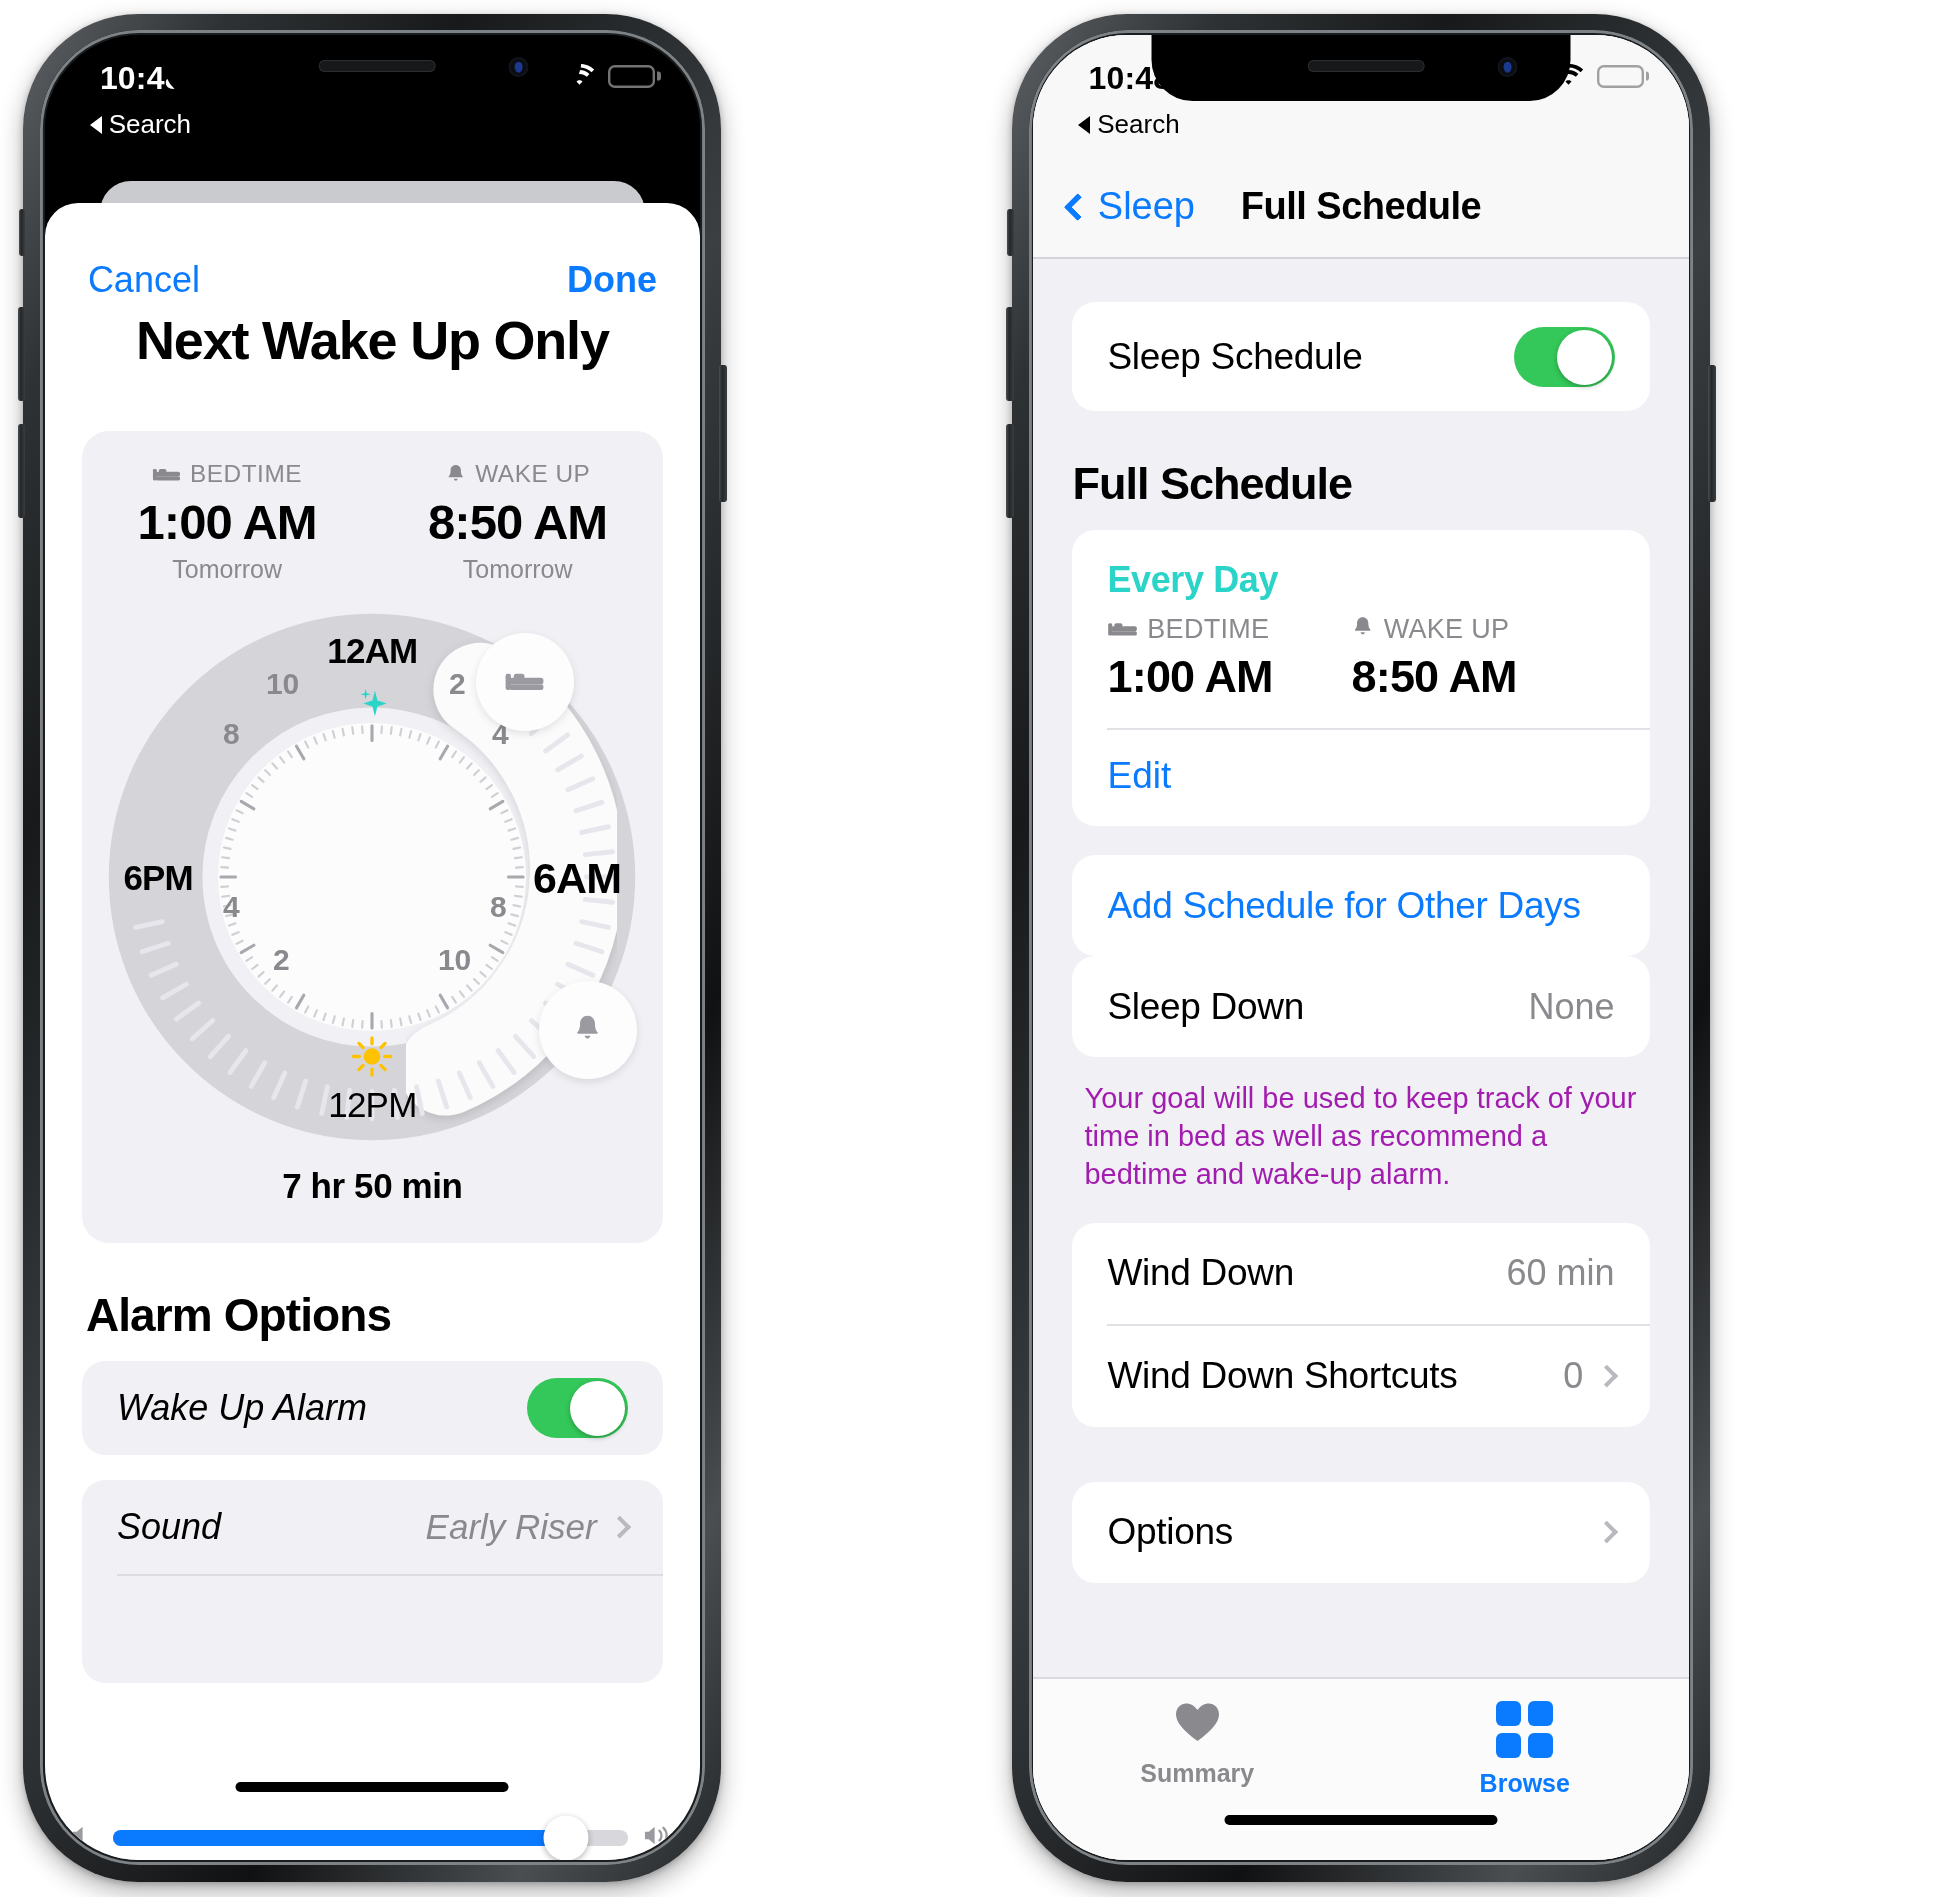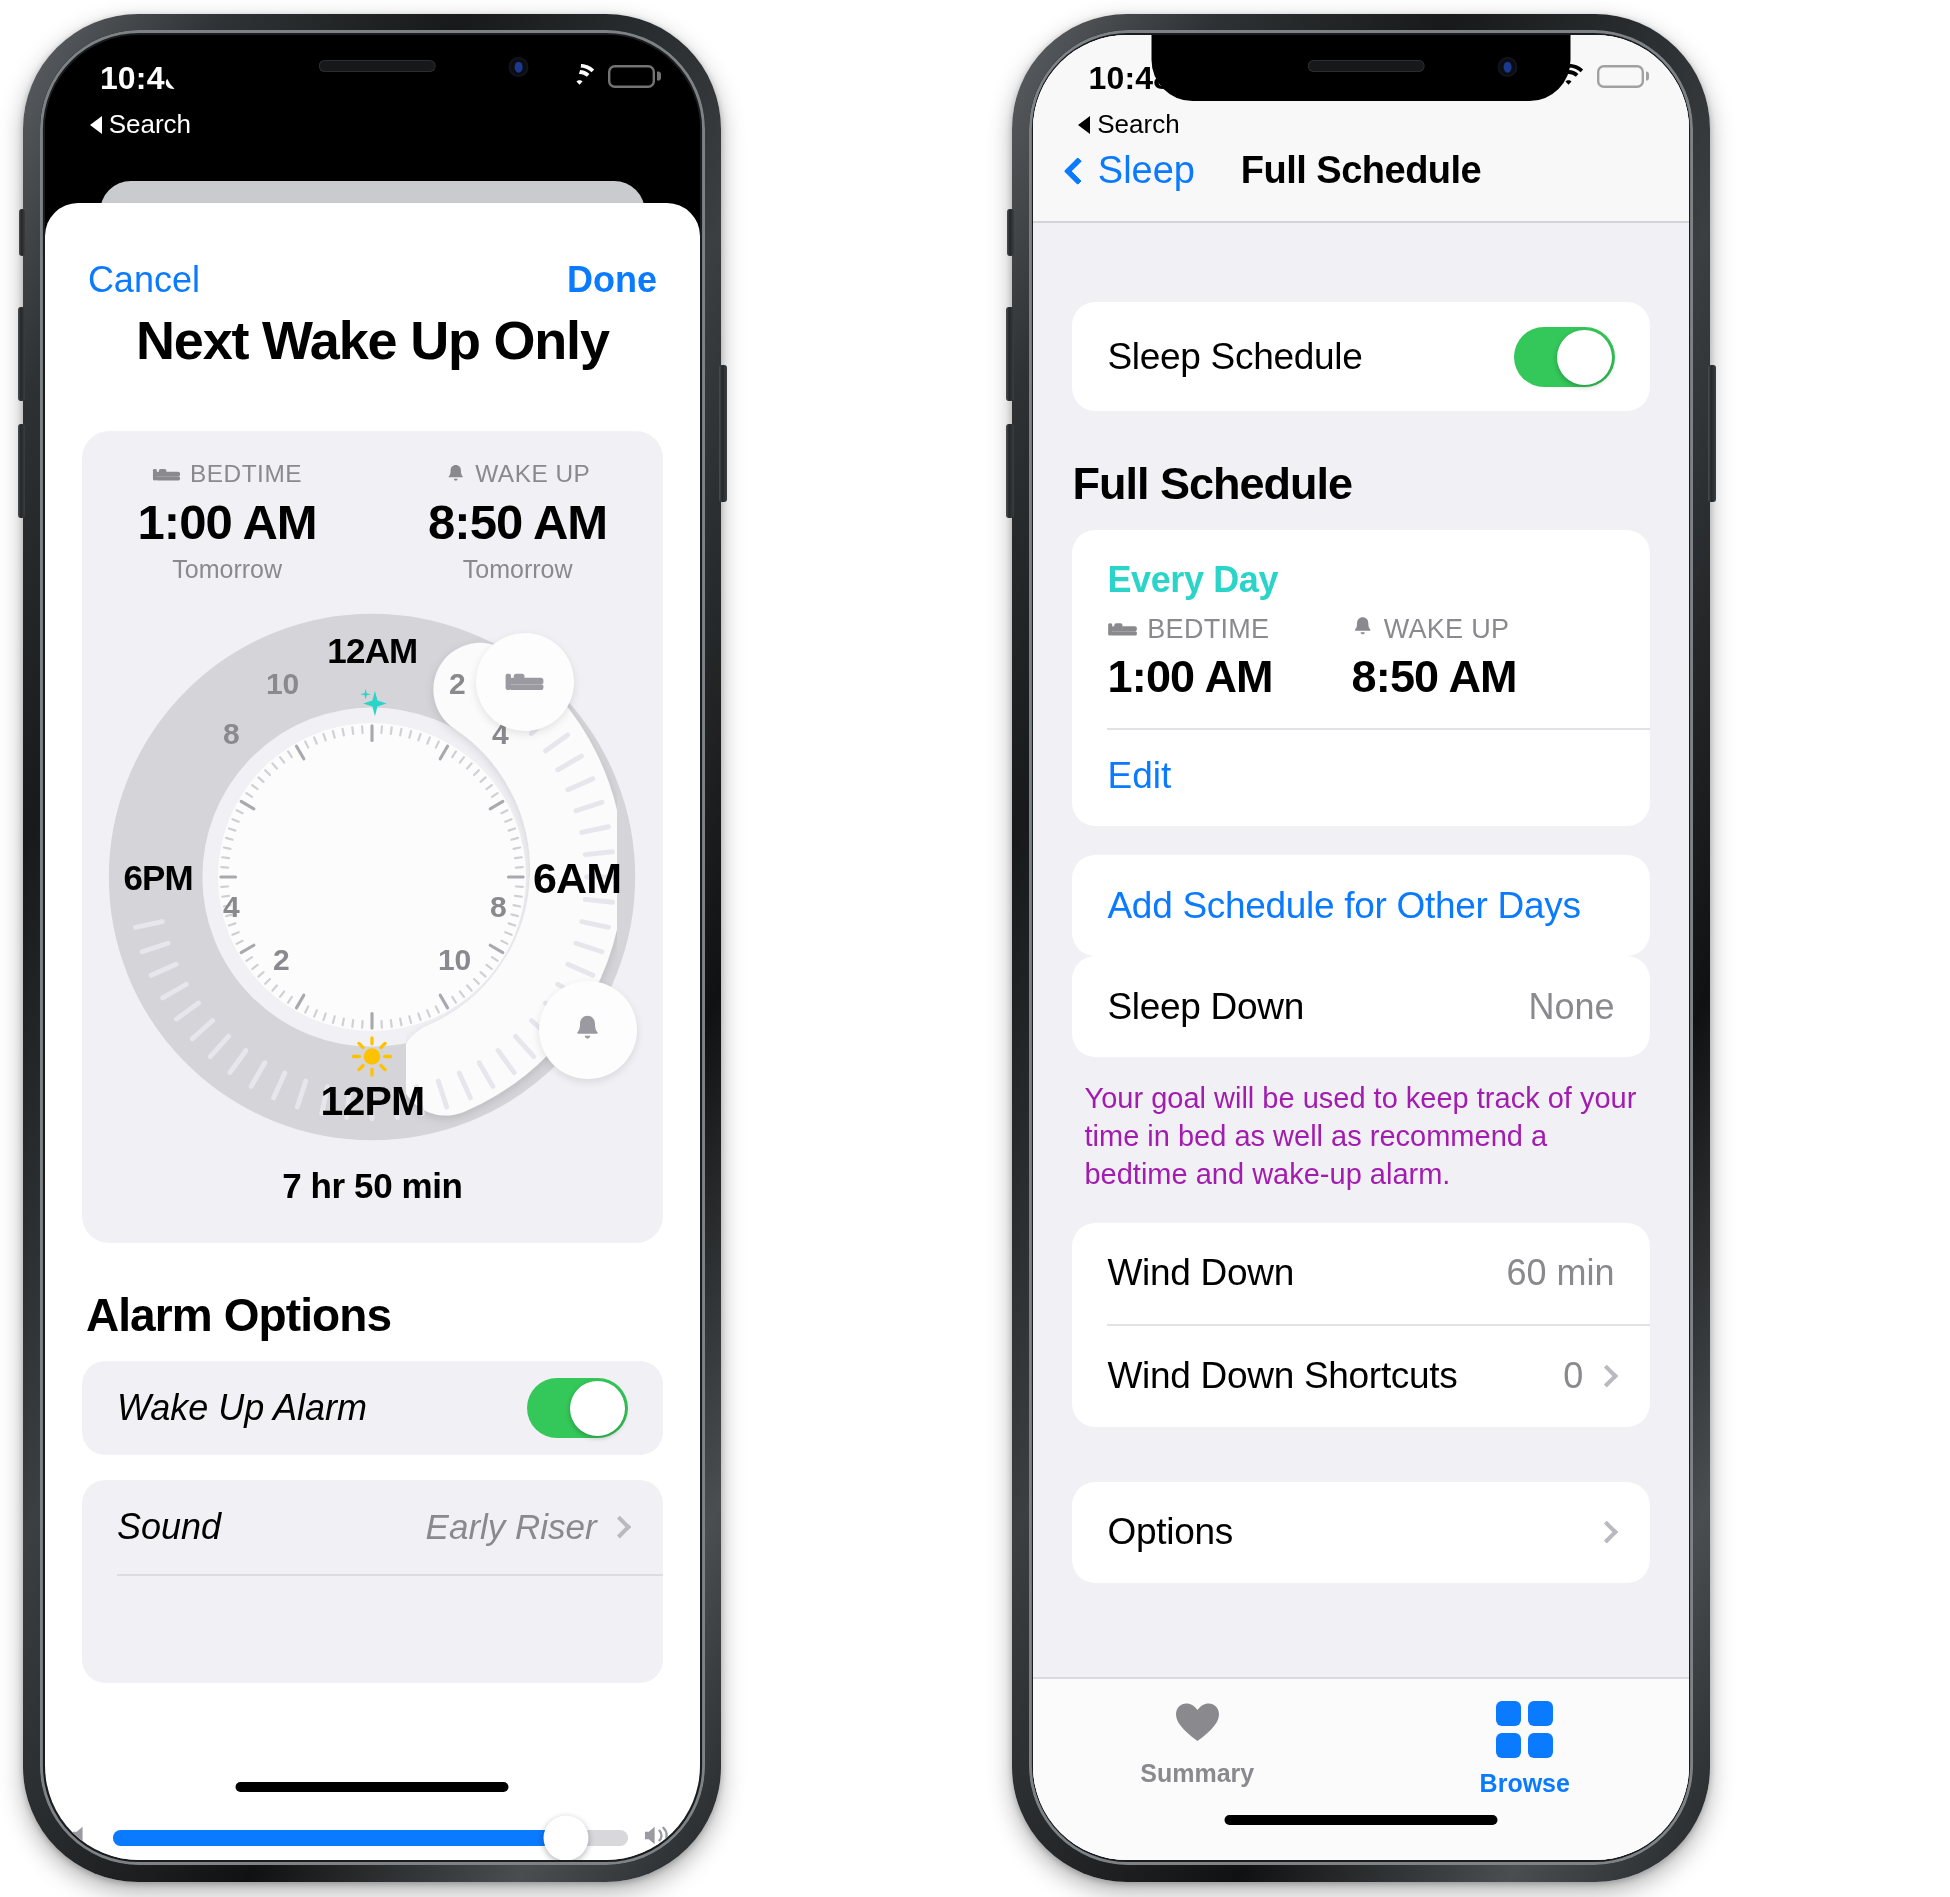--- a/index.html
+++ b/index.html
@@ -214,21 +214,21 @@
   .vol-fill { position:absolute; left:0; top:0; bottom:0; border-radius: 7.8px; }
   .vol-knob {
     position: absolute; top: 50%; transform: translate(-50%,-50%);
     width: 45px; height: 45px; border-radius: 50%; background: #fff;
     box-shadow: 0 2px 5.9px rgba(0,0,0,.3);
   }
 
   
   .ios-screen { position: absolute; inset: 0; background: #f1f1f5; }
   .navbar {
-    position: absolute; top: 0; left: 0; right: 0; height: 188px;
+    position: absolute; top: 0; left: 0; right: 0; height: 224px;
     background: #f8f8f9;
     border-bottom: 2px solid #d4d4d8;
     z-index: 30;
   }
   .nav-row {
     position: absolute; bottom: 15.6px; left: 0; right: 0; height: 70px;
     display: flex; align-items: center; justify-content: center;
   }
   .nav-back {
     position: absolute; left: 35px; display: flex; align-items: center; gap: 7.8px;
@@ -507,21 +507,21 @@
                   </g>
                 </svg>
 
                 
                 <div style="position:absolute;left:50%;top:23.4px;transform:translateX(-50%);font-size:35px;font-weight:800;letter-spacing:-0.8px;">
                   <span>12AM</span>
                 </div>
                 <div style="position:absolute;right:21.5px;top:50%;transform:translateY(-50%);font-size:43px;font-weight:800;letter-spacing:-0.8px;">
                   <span>6AM</span>
                 </div>
-                <div style="position:absolute;left:50%;bottom:23.4px;transform:translateX(-50%);font-size:41px;font-weight:700;letter-spacing:-0.8px;">
+                <div style="position:absolute;left:50%;bottom:23.4px;transform:translateX(-50%);font-size:35px;font-weight:400;letter-spacing:-0.8px;">
                   <span>12PM</span>
                 </div>
                 <div style="position:absolute;left:21.5px;top:50%;transform:translateY(-50%);font-size:35px;font-weight:800;letter-spacing:-0.8px;">
                   <span>6PM</span>
                 </div>
 
                 <div style="position:absolute;left:347px;top:60px;font-size:30px;color:#8a8a8e;font-weight:600;">2</div>
                 <div style="position:absolute;left:390px;top:110px;font-size:30px;color:#8a8a8e;font-weight:600;">4</div>
                 <div style="position:absolute;left:388px;top:283px;font-size:30px;color:#8a8a8e;font-weight:600;">8</div>
                 <div style="position:absolute;left:336px;top:336px;font-size:30px;color:#8a8a8e;font-weight:600;">10</div>

